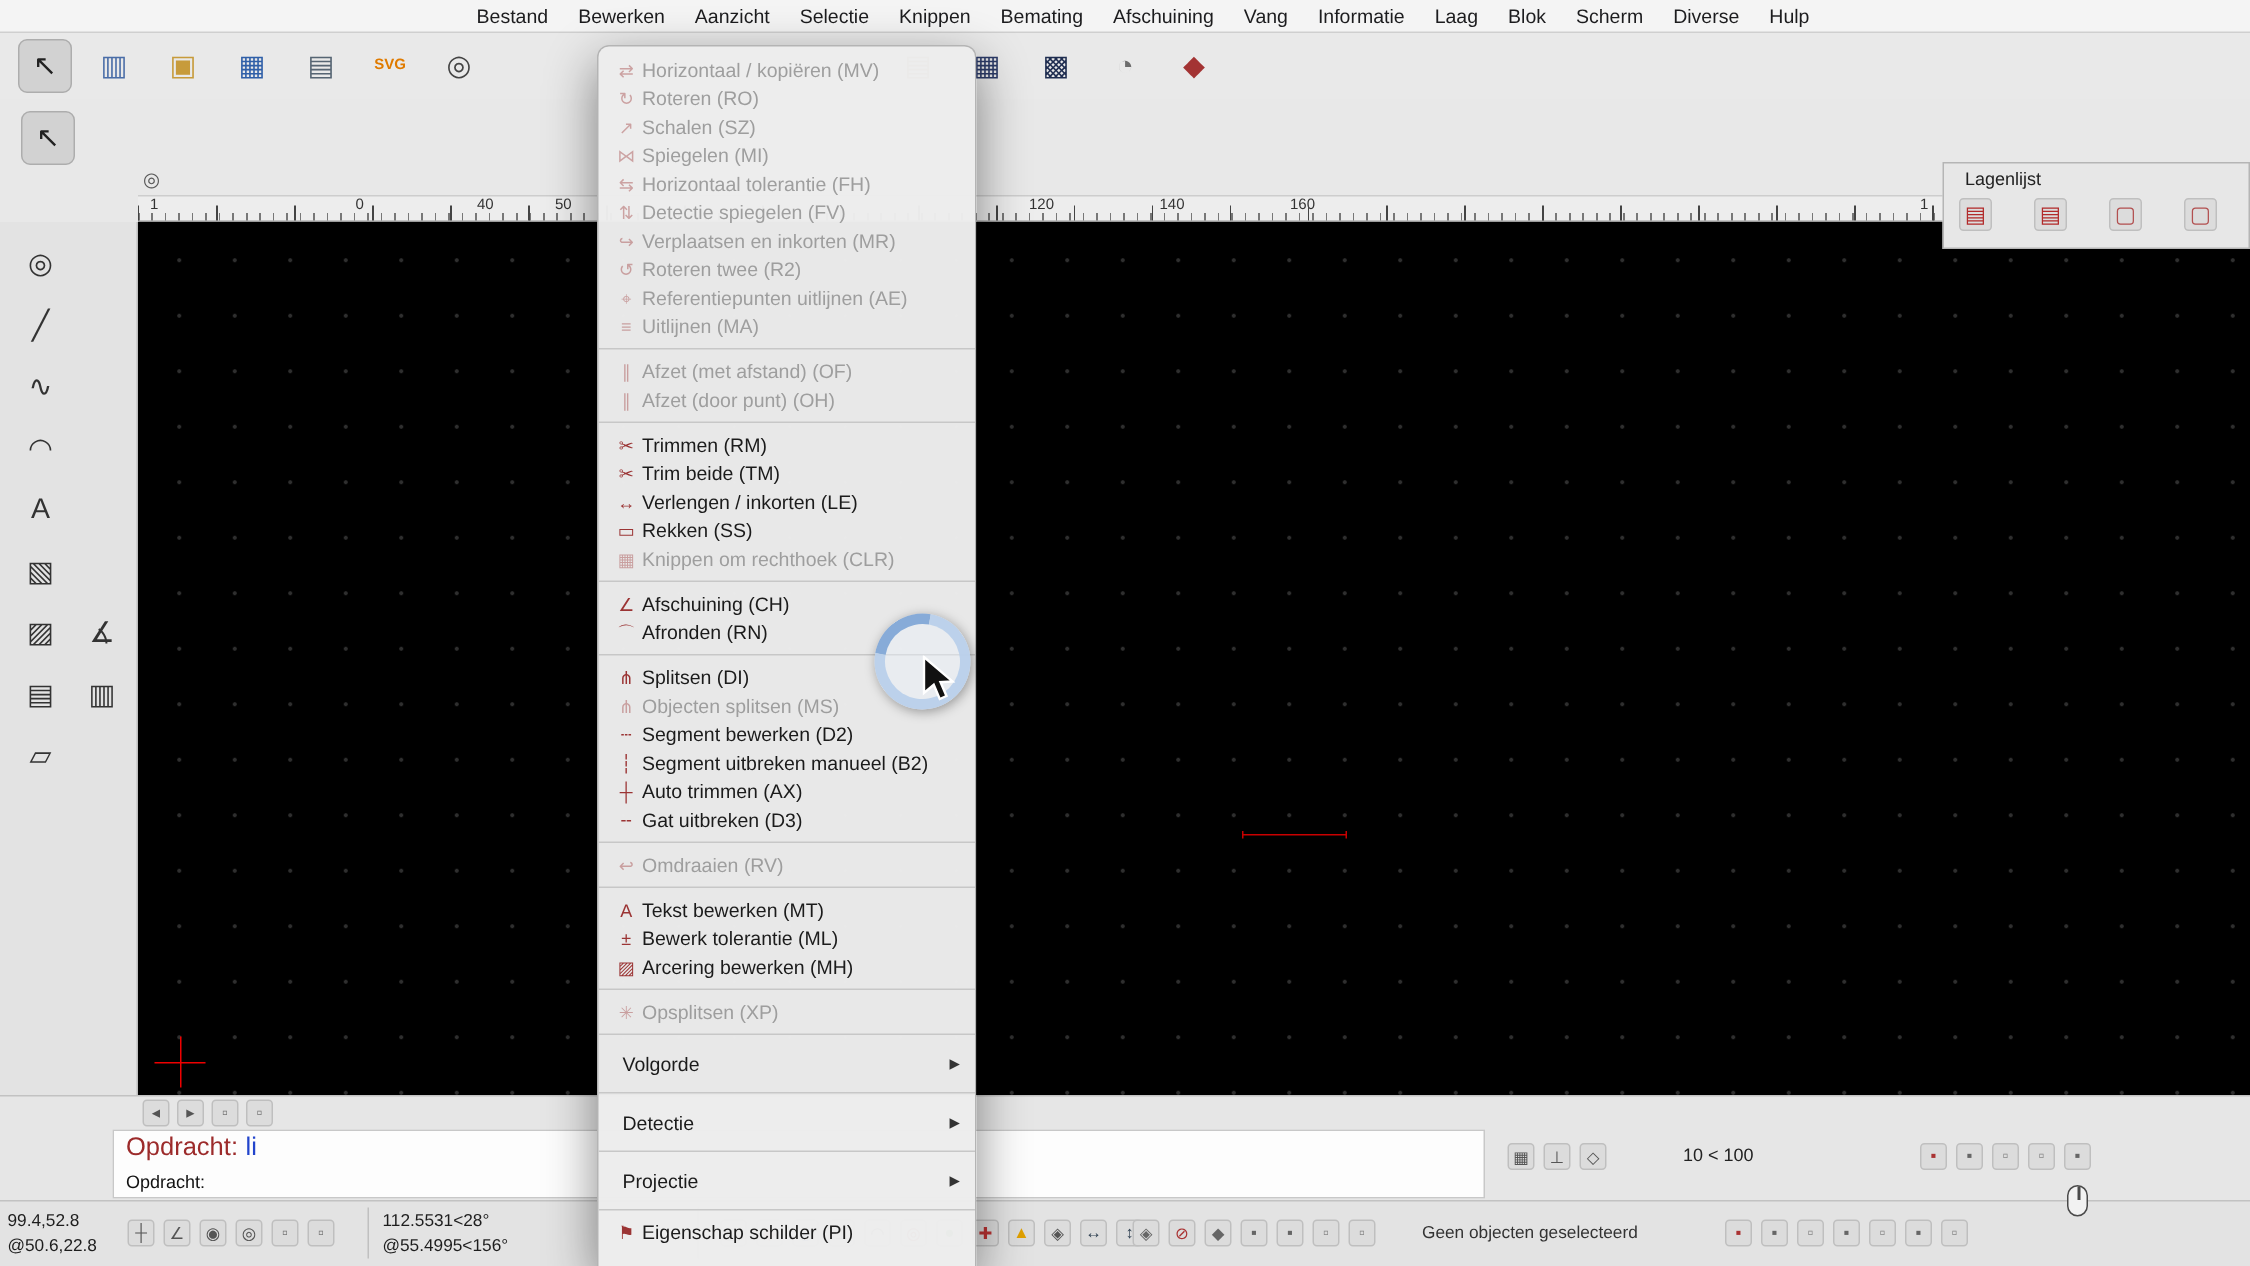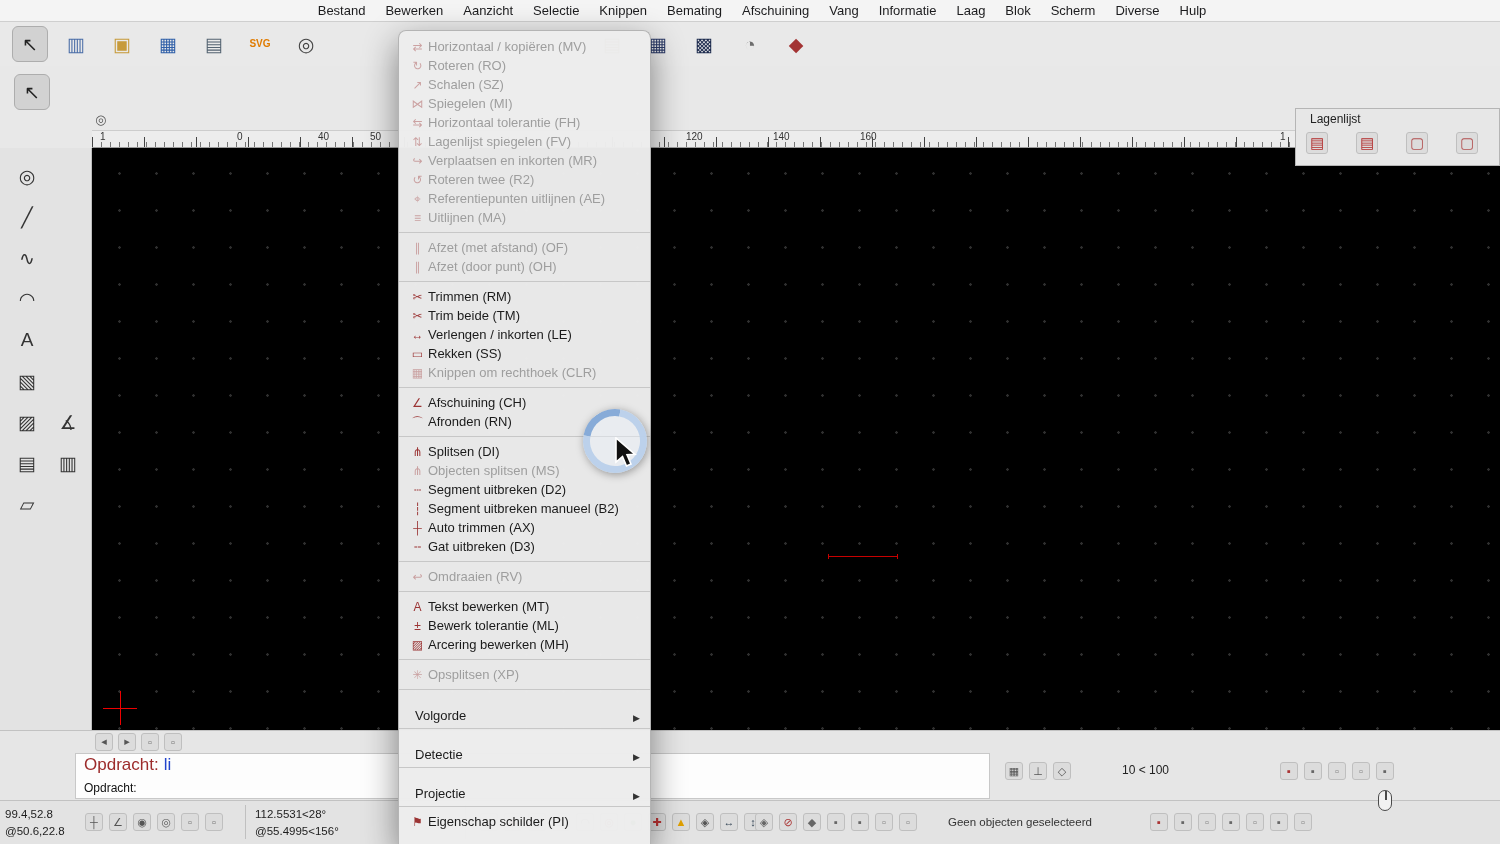--- a/index.html
+++ b/index.html
@@ -62,21 +62,21 @@
 
   
   .ctx-menu { position:absolute; left:398px; top:30px; width:253px; bottom:0; background:rgba(237,237,237,0.98);
               border:1px solid #b4b4b4; border-bottom:none; border-radius:8px 8px 0 0;
               box-shadow:0 12px 34px rgba(0,0,0,0.45); padding-top:6px; z-index:50; overflow:hidden; }
   .ctx-item { display:flex; align-items:center; height:19px; padding:0 10px 0 8px; cursor:default; }
   .ctx-icon { width:21px; text-align:center; font-size:12px; color:#9b3434; flex:none; line-height:1; }
   .ctx-label { font-size:13px; color:#1b1b1b; white-space:nowrap; }
   .ctx-item.disabled .ctx-label { color:#9e9e9e; }
   .ctx-item.disabled .ctx-icon { opacity:0.4; }
-  .ctx-item.has-sub { height:28px;align-items:flex-end; }
+  .ctx-item.has-sub { height:28px; }
   .ctx-item.has-sub .ctx-label { margin-left:8px; }
   .ctx-arrow { margin-left:auto; font-size:9px; color:#333; }
   .ctx-sep { height:1px; background:#c7c7c7; margin:5px 0; }
 
   
   .busy { position:absolute; left:583px; top:409px; width:68px; height:68px; z-index:60; pointer-events:none; }
   .busy-ring { position:absolute; left:0; top:0; width:64px; height:64px; border-radius:50%;
                background:rgba(235,242,250,0.45);
                border:7px solid rgba(186,208,234,0.95); border-top-color:rgba(130,168,214,0.95);
                transform:rotate(-35deg); box-shadow:0 2px 8px rgba(0,0,0,0.35); }
@@ -282,21 +282,21 @@
       <div class="ctx-item disabled">
         <span class="ctx-icon">⋈</span>
         <span class="ctx-label">Spiegelen (MI)</span>
       </div>
       <div class="ctx-item disabled">
         <span class="ctx-icon">⇆</span>
         <span class="ctx-label">Horizontaal tolerantie (FH)</span>
       </div>
       <div class="ctx-item disabled">
         <span class="ctx-icon">⇅</span>
-        <span class="ctx-label">Lagenlijst spiegelen (FV)</span>
+        <span class="ctx-label">Detectie spiegelen (FV)</span>
       </div>
       <div class="ctx-item disabled">
         <span class="ctx-icon">↪</span>
         <span class="ctx-label">Verplaatsen en inkorten (MR)</span>
       </div>
       <div class="ctx-item disabled">
         <span class="ctx-icon">↺</span>
         <span class="ctx-label">Roteren twee (R2)</span>
       </div>
       <div class="ctx-item disabled">
@@ -350,21 +350,21 @@
       <div class="ctx-item">
         <span class="ctx-icon">⋔</span>
         <span class="ctx-label">Splitsen (DI)</span>
       </div>
       <div class="ctx-item disabled">
         <span class="ctx-icon">⋔</span>
         <span class="ctx-label">Objecten splitsen (MS)</span>
       </div>
       <div class="ctx-item">
         <span class="ctx-icon">┄</span>
-        <span class="ctx-label">Segment uitbreken (D2)</span>
+        <span class="ctx-label">Segment bewerken (D2)</span>
       </div>
       <div class="ctx-item">
         <span class="ctx-icon">┆</span>
         <span class="ctx-label">Segment uitbreken manueel (B2)</span>
       </div>
       <div class="ctx-item">
         <span class="ctx-icon">┼</span>
         <span class="ctx-label">Auto trimmen (AX)</span>
       </div>
       <div class="ctx-item">

